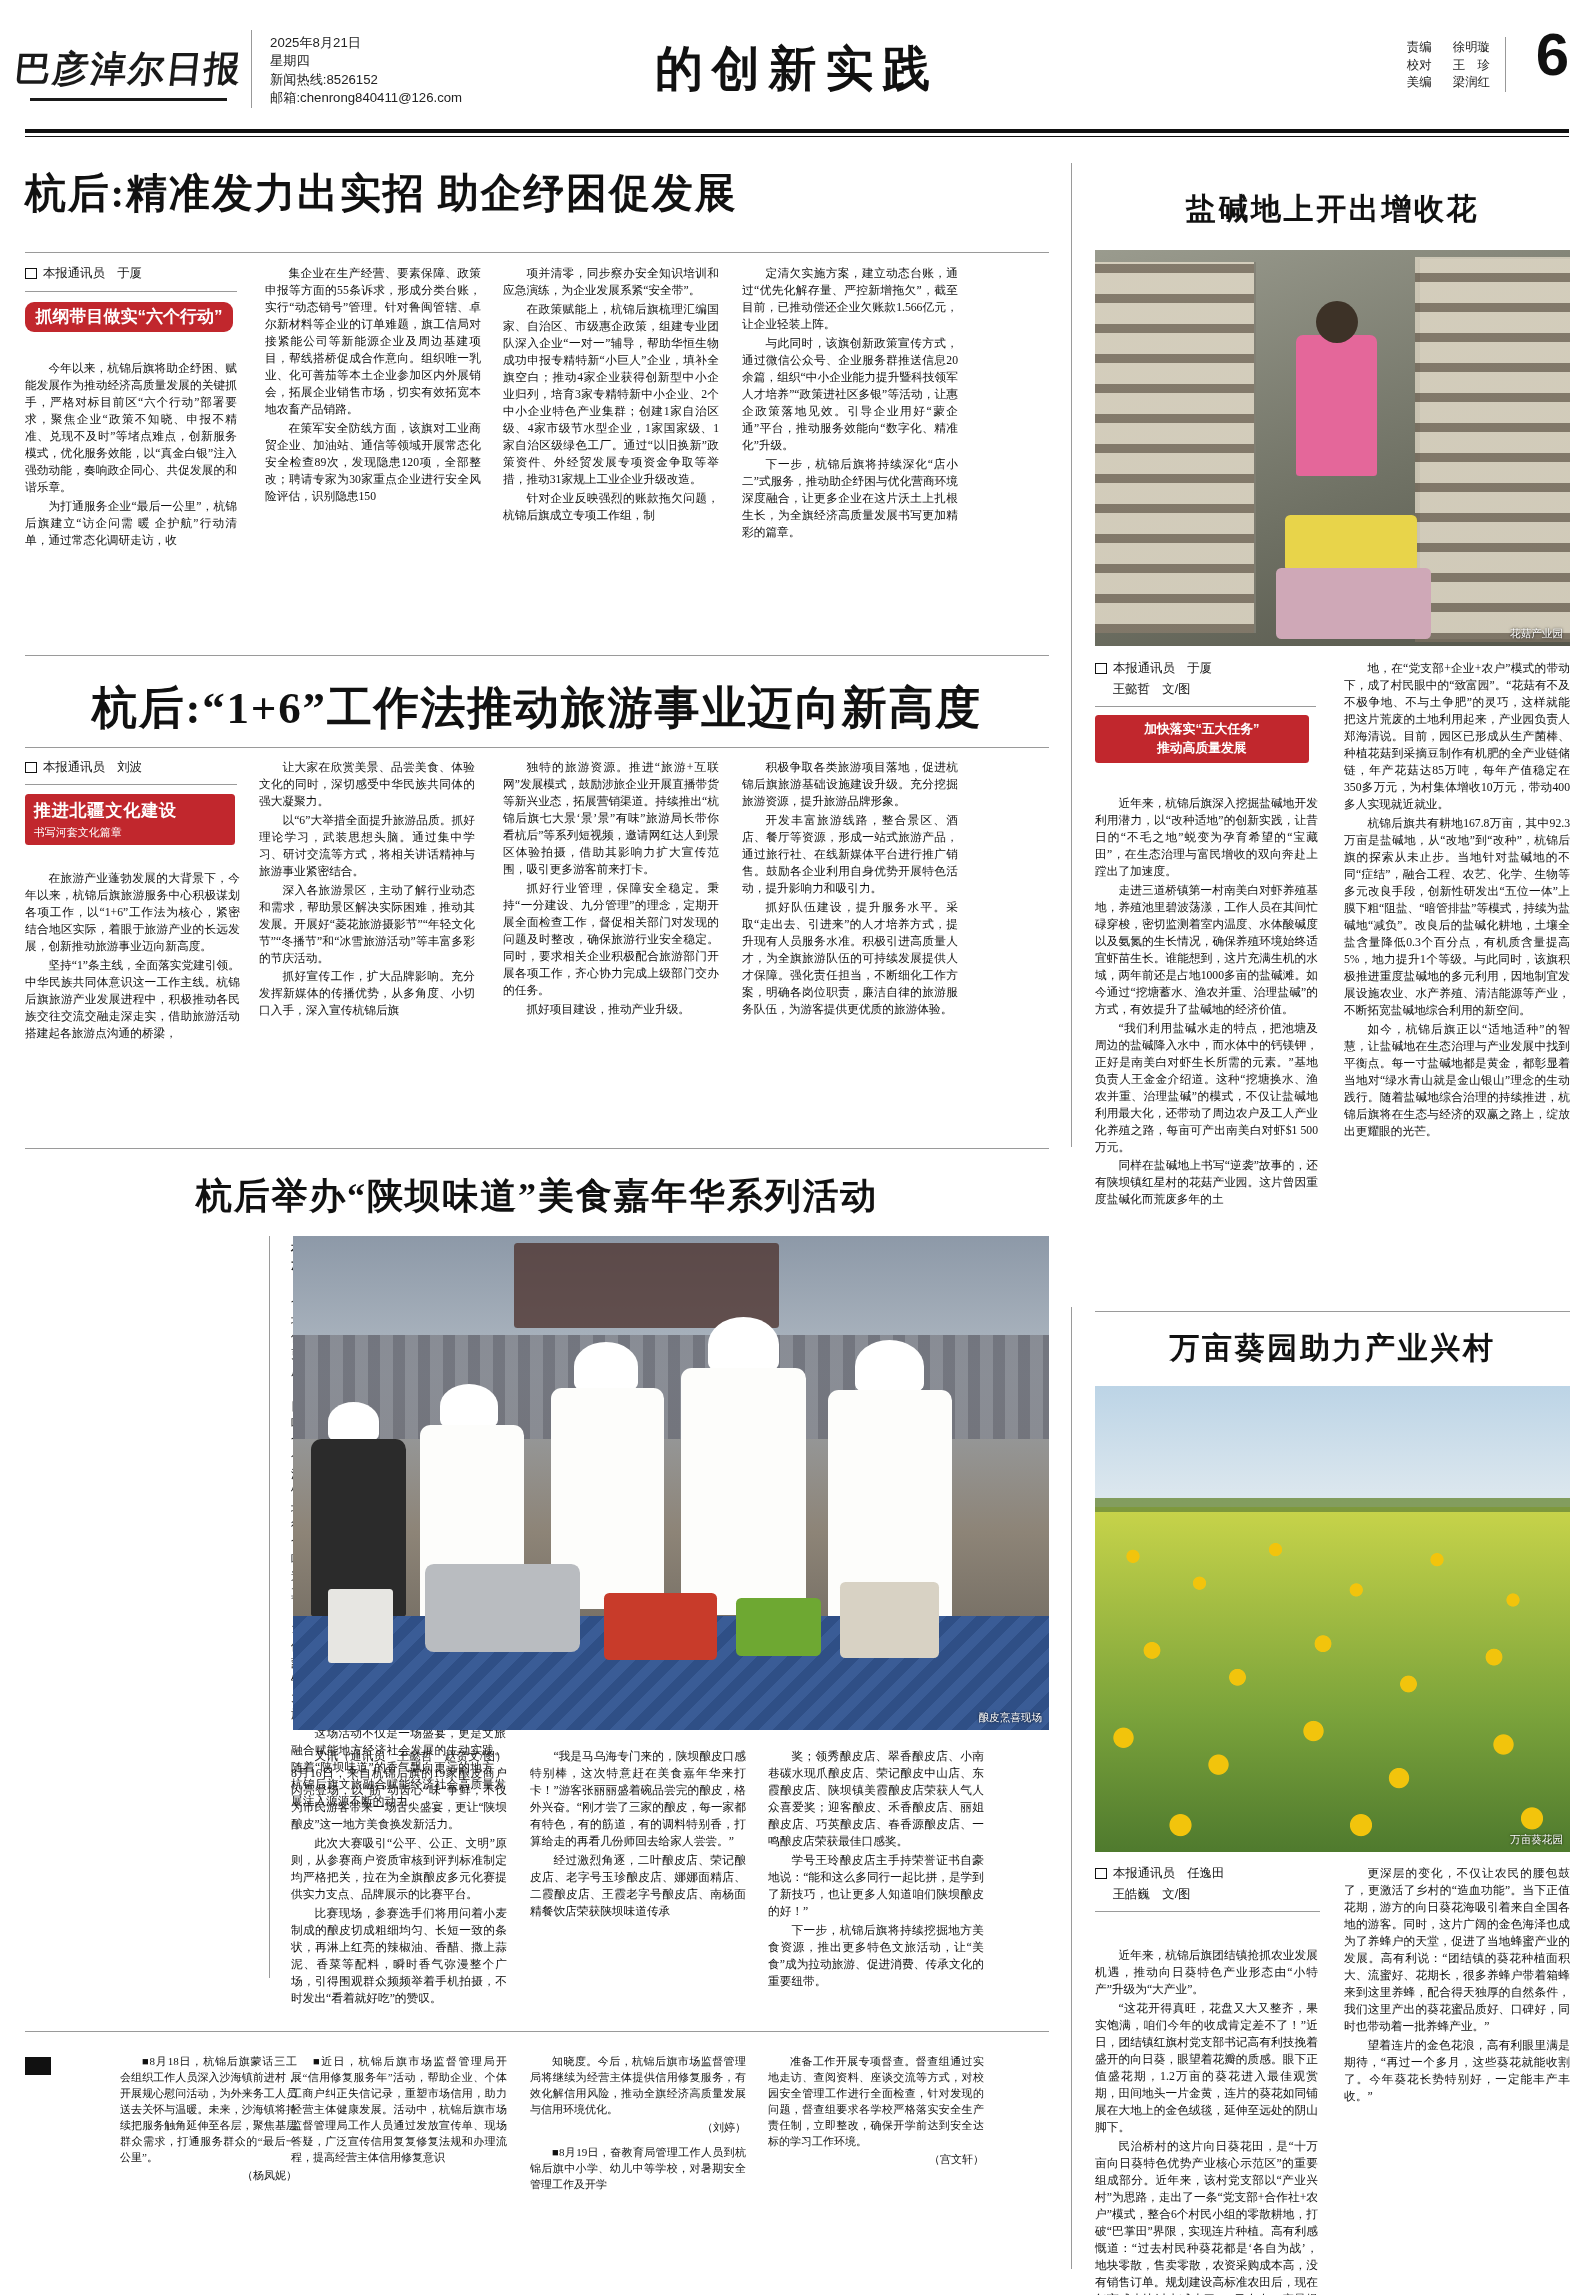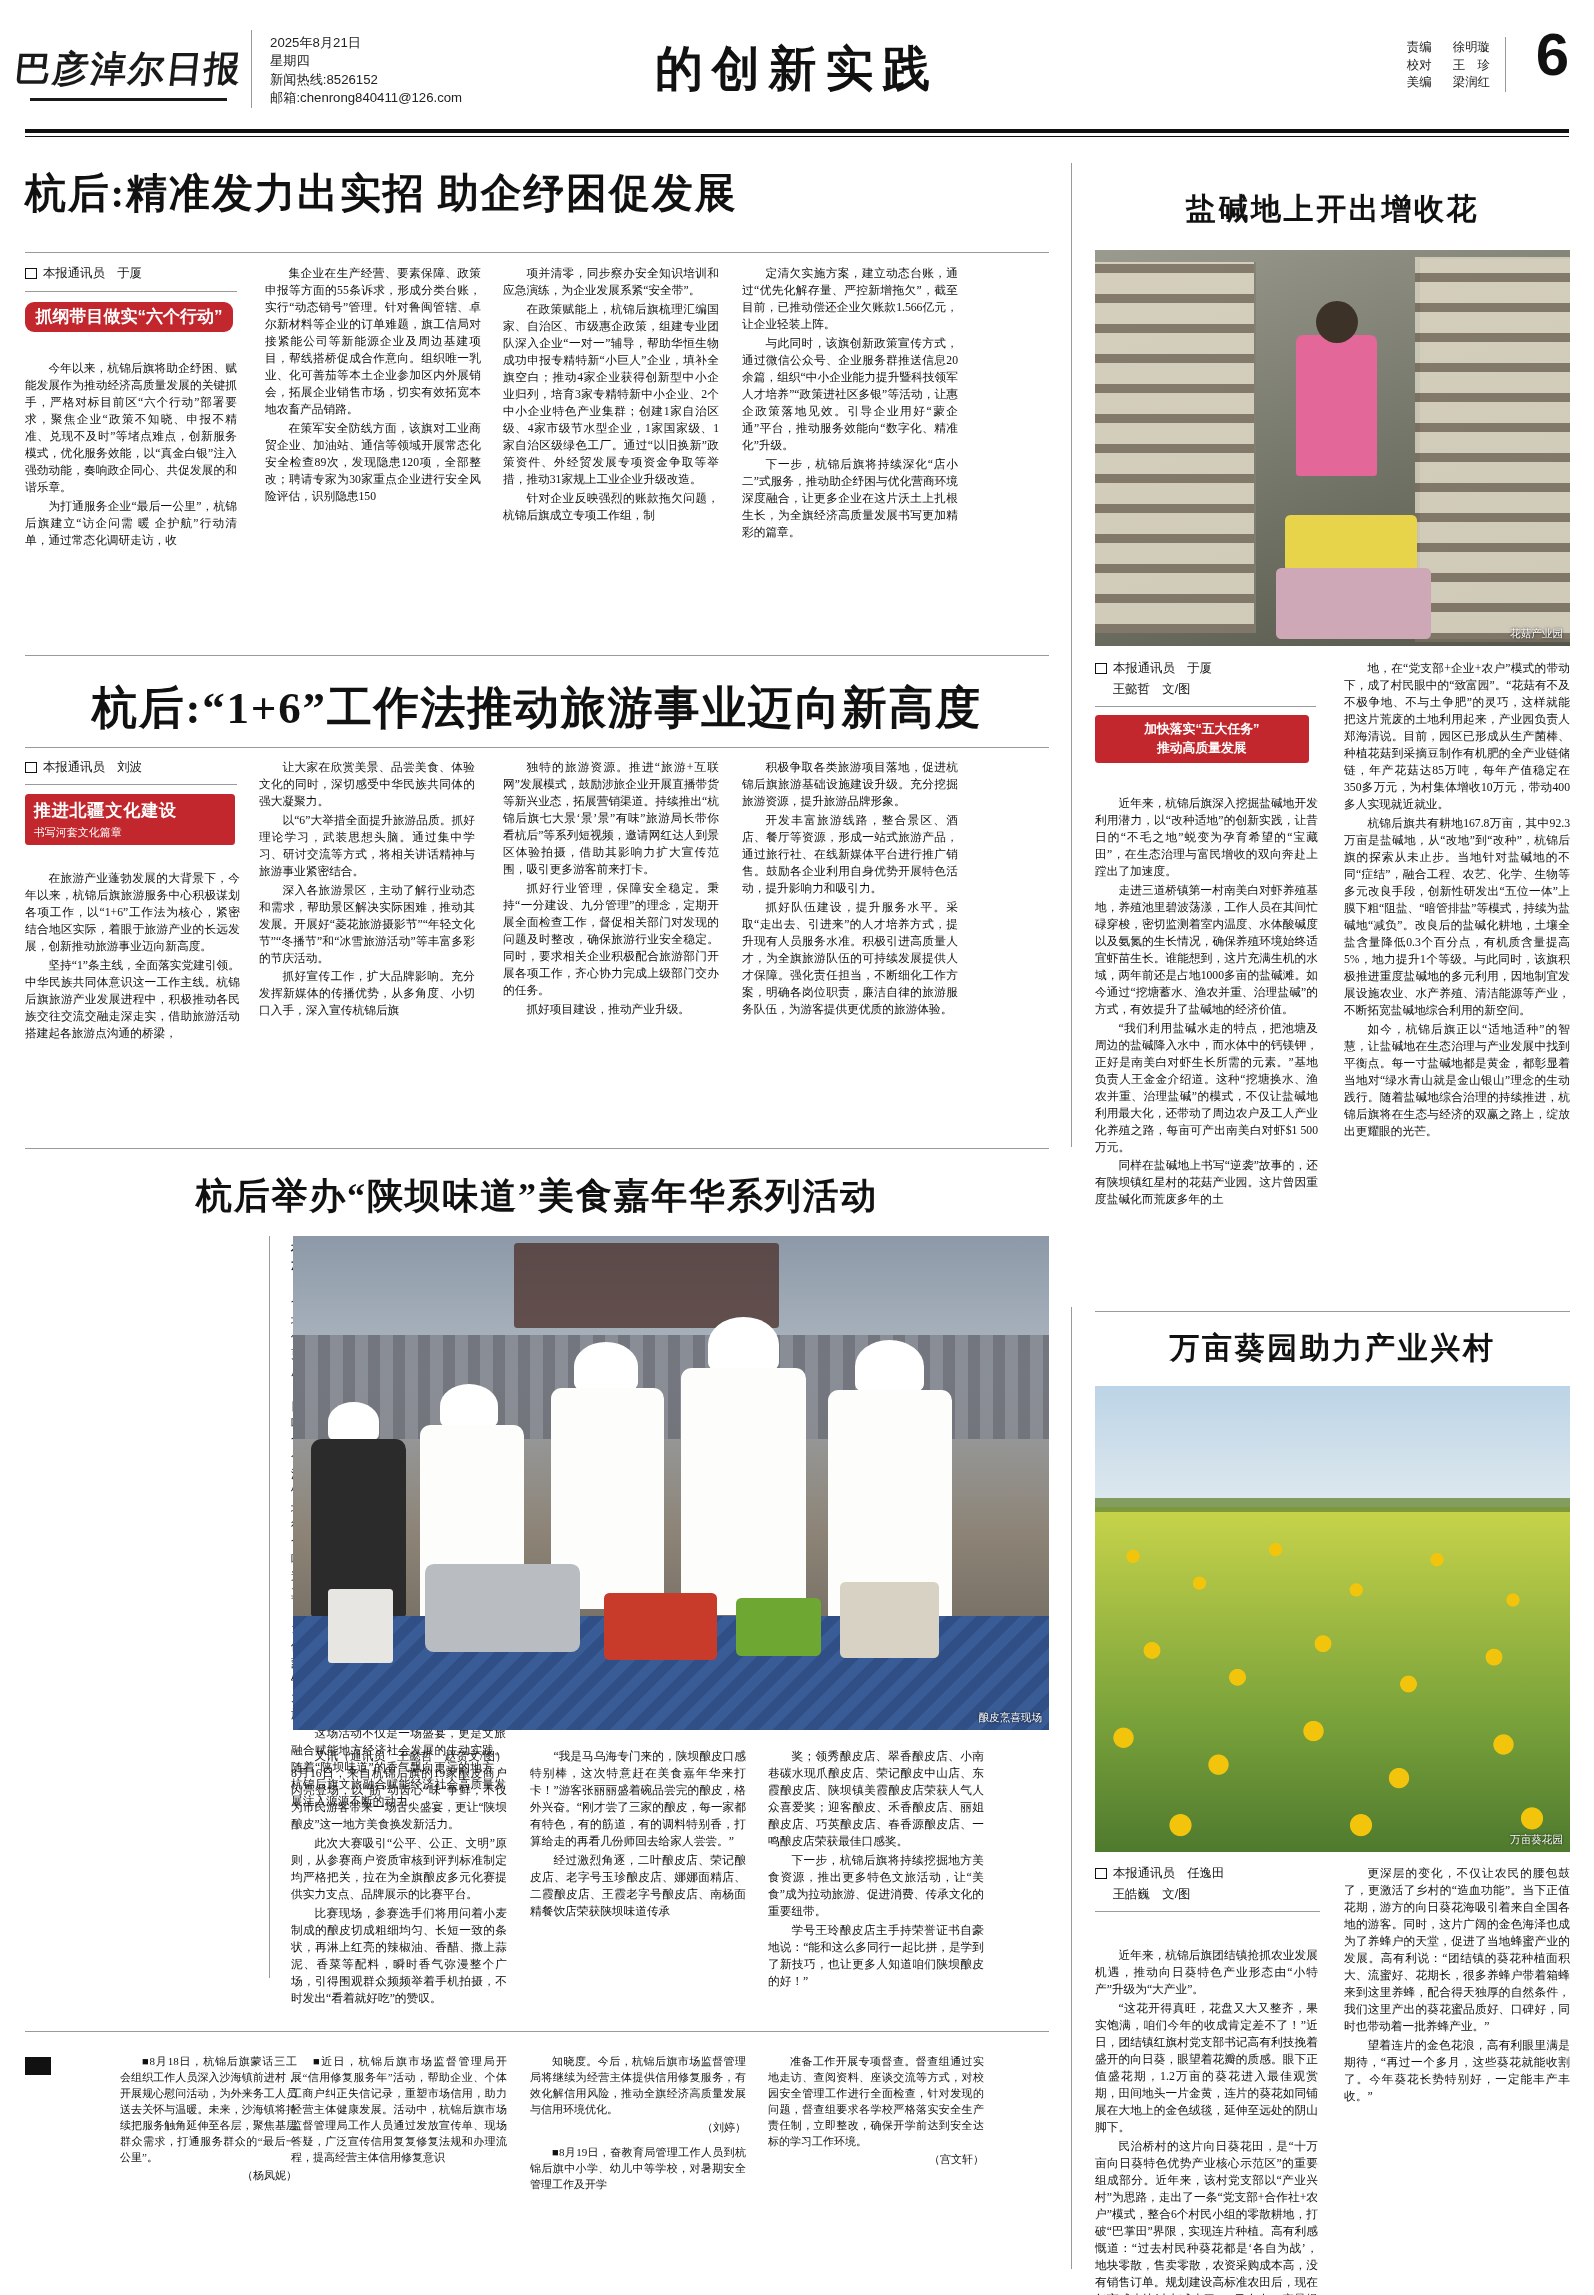--- a/index.html
+++ b/index.html
@@ -318,22 +318,22 @@
     <p>又讯（通讯员　王懿哲　赵贺文/图）8月16日，来自杭锦后旗的19家酿皮商户闪亮登场，以“筋”动齿心“味”争鲜，不仅为市民游客带来一场舌尖盛宴，更让“陕坝酿皮”这一地方美食换发新活力。</p>
     <p>此次大赛吸引“公平、公正、文明”原则，从参赛商户资质审核到评判标准制定均严格把关，拉在为全旗酿皮多元化赛提供实力支点、品牌展示的比赛平台。</p>
     <p>比赛现场，参赛选手们将用问着小麦制成的酿皮切成粗细均匀、长短一致的条状，再淋上红亮的辣椒油、香醋、撒上蒜泥、香菜等配料，瞬时香气弥漫整个广场，引得围观群众频频举着手机拍摄，不时发出“看着就好吃”的赞叹。</p>
   </div>
   <div class="body-col" style="position:absolute;left:530px;top:1748px;width:216px;">
     <p>“我是马乌海专门来的，陕坝酿皮口感特别棒，这次特意赶在美食嘉年华来打卡！”游客张丽丽盛着碗品尝完的酿皮，格外兴奋。“刚才尝了三家的酿皮，每一家都有特色，有的筋道，有的调料特别香，打算给走的再看几份师回去给家人尝尝。”</p>
     <p>经过激烈角逐，二叶酿皮店、荣记酿皮店、老字号玉珍酿皮店、娜娜面精店、二霞酿皮店、王霞老字号酿皮店、南杨面精餐饮店荣获陕坝味道传承</p>
   </div>
   <div class="body-col" style="position:absolute;left:768px;top:1748px;width:216px;">
     <p>奖；领秀酿皮店、翠香酿皮店、小南巷碳水现爪酿皮店、荣记酿皮中山店、东霞酿皮店、陕坝镇美霞酿皮店荣获人气人众喜爱奖；迎客酿皮、禾香酿皮店、丽姐酿皮店、巧英酿皮店、春香源酿皮店、一鸣酿皮店荣获最佳口感奖。</p>
+    <p>学号王玲酿皮店主手持荣誉证书自豪地说：“能和这么多同行一起比拼，是学到了新技巧，也让更多人知道咱们陕坝酿皮的好！”</p>
     <p>下一步，杭锦后旗将持续挖掘地方美食资源，推出更多特色文旅活动，让“美食”成为拉动旅游、促进消费、传承文化的重要纽带。</p>
-    <p>学号王玲酿皮店主手持荣誉证书自豪地说：“能和这么多同行一起比拼，是学到了新技巧，也让更多人知道咱们陕坝酿皮的好！”</p>
   </div>
 
   <div class="vrule" style="left:269px;top:1236px;height:742px;"></div>
 
   <div class="hrule" style="left:1095px;top:1311px;width:475px;"></div>
   <div style="position:absolute;left:1095px;top:1329px;width:475px;text-align:center;">
     <div class="headline" style="font-size:30px;letter-spacing:2.6px;">万亩葵园助力产业兴村</div>
   </div>
 
   <div class="photo" style="left:1095px;top:1386px;width:475px;height:466px;">

